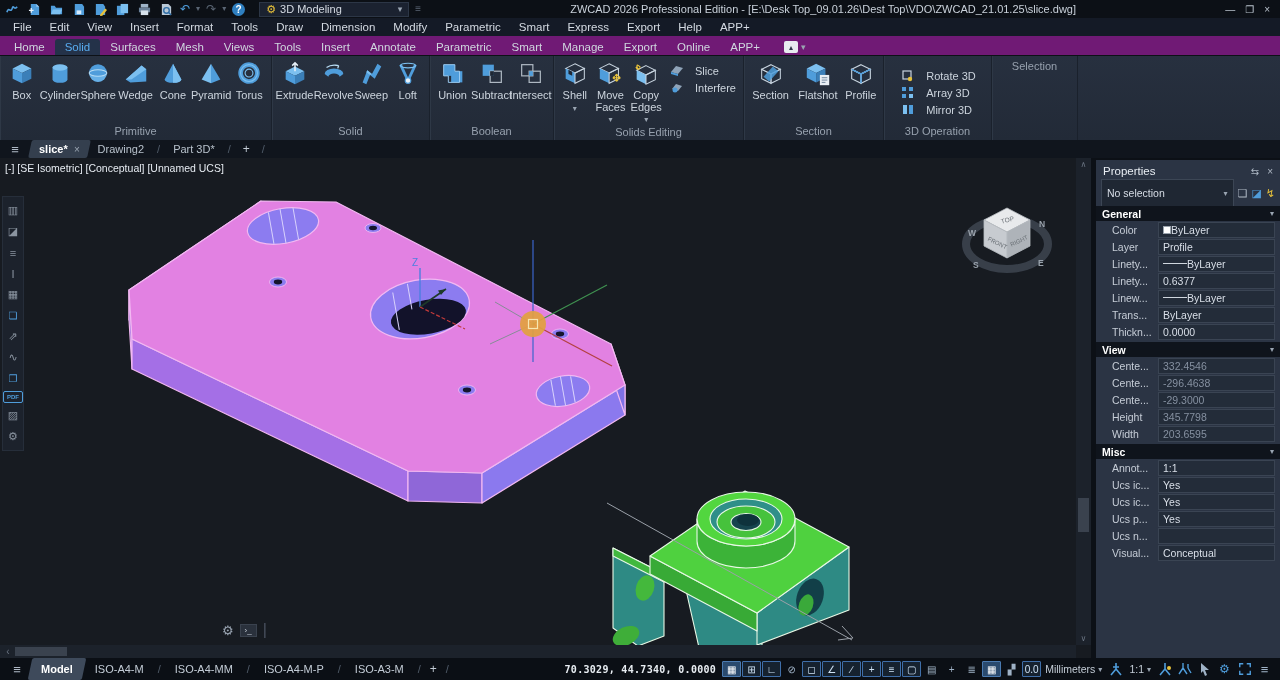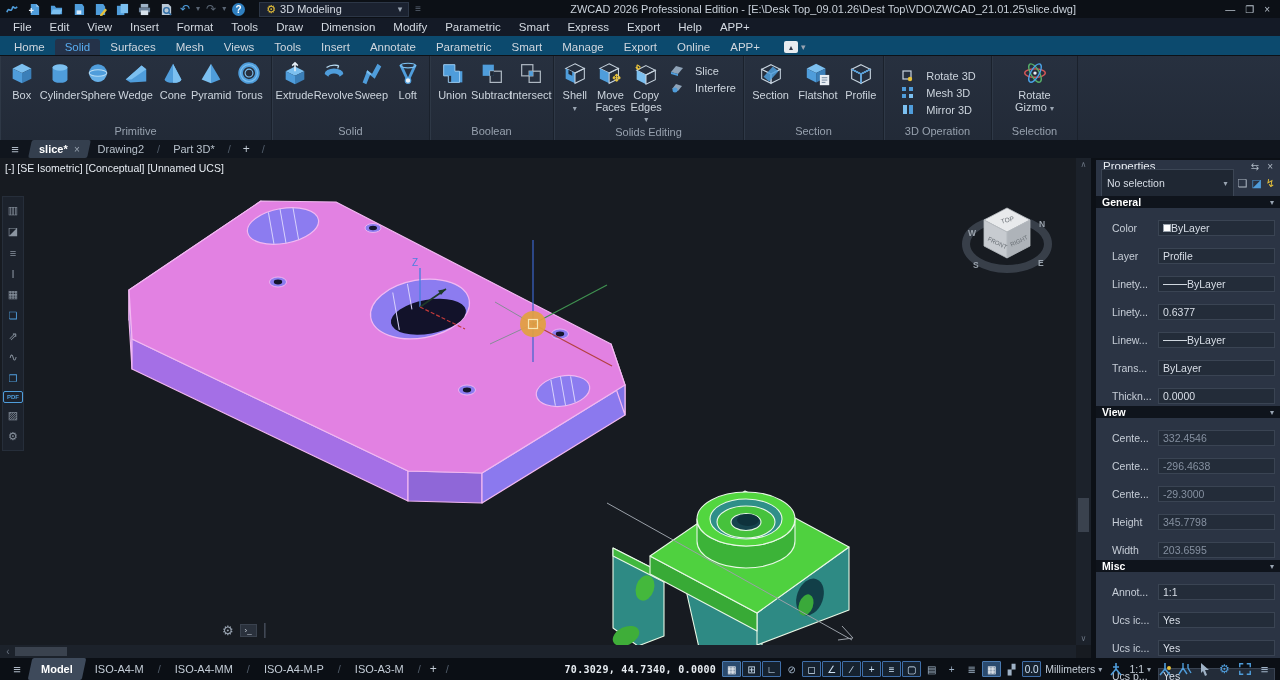--- a/index.html
+++ b/index.html
@@ -18,21 +18,21 @@
   .ws-switch{display:flex;align-items:center;gap:4px;background:#1b2230;border:1px solid #2c3646;
              padding:0 6px;height:15px;margin-left:8px;min-width:150px;color:#d5dbe3;}
   .ws-switch .caret{margin-left:auto;color:#9aa5b2;font-size:9px;}
   .title-text{flex:1;text-align:center;color:#c9d1da;font-size:11px;white-space:nowrap;overflow:hidden;}
   .win-controls{display:flex;gap:10px;padding-right:6px;color:#b9c2cc;font-size:10px;}
   .win-controls span{cursor:default;}
   
   .menubar{height:18px;background:#141a26;display:flex;align-items:center;font-size:11.5px;padding-left:4px;}
   .menubar .mi{padding:0 9px;color:#d4dae2;}
   
-  .rtabs{height:19px;background:#0c4a6e;display:flex;align-items:flex-end;font-size:11.5px;padding-left:4px;}
+  .rtabs{height:19px;background:#701a75;display:flex;align-items:flex-end;font-size:11.5px;padding-left:4px;}
   .rtabs .rt{padding:2px 10px;color:#cfd6de;}
   .rtabs .rt.active{color:#58acf0;background:#243249;border-radius:3px 3px 0 0;}
   .rtab-collapse{margin-left:14px;display:flex;align-items:center;gap:3px;padding-bottom:2px;}
   .rtab-collapse .box{width:14px;height:12px;background:#e8ecf0;color:#30394a;font-size:8px;
                       display:flex;align-items:center;justify-content:center;border-radius:2px;}
   .rtab-collapse .car{color:#9aa5b2;font-size:9px;}
   
   .ribbon{height:85px;background:linear-gradient(#27303f,#222a37);display:flex;border-top:1px solid #0d1117;}
   .rgroup{border-right:1px solid #1a212c;box-shadow:1px 0 0 #2e3846 inset;display:flex;flex-direction:column;padding-top:4px;}
   .gbody{flex:1;display:flex;align-items:flex-start;justify-content:center;padding:0 3px;}
@@ -85,21 +85,21 @@
   .pselrow{height:22px;display:flex;align-items:center;padding:0 5px;gap:4px;}
   .pselect{flex:1;height:28px;background:#1f2733;border:1px solid #3c4655;display:flex;align-items:center;
            padding:0 5px;color:#d7dde6;}
   .pselect .caret{margin-left:auto;font-size:8px;color:#9aa5b2;}
   .pselrow .si{font-size:11px;color:#aeb8c4;}
   .pselrow .si.blue{color:#4f9ddb;}
   .pselrow .si.spark{color:#e8c23a;}
   .psection{height:15px;background:#0f141c;display:flex;align-items:center;padding:0 6px;margin-top:2px;}
   .psection .st{color:#fff;font-weight:bold;}
   .psection .caret{margin-left:auto;color:#9aa5b2;font-size:8px;}
-  .prow{display:flex;height:17px;align-items:center;margin-top:12px;}
+  .prow{display:flex;height:17px;align-items:center;}
   .prow .pl{width:62px;padding-left:16px;color:#c6cdd7;white-space:nowrap;overflow:hidden;}
   .prow .pv{flex:1;height:16px;margin-right:5px;background:#232c39;border:1px solid #3a4453;
             color:#d9dfe8;display:flex;align-items:center;padding:0 4px;gap:0;white-space:nowrap;overflow:hidden;}
   .prow.gray .pv{color:#8590a0;}
   .swatch{width:8px;height:8px;background:#fff;border:1px solid #9aa3ad;flex:none;}
   .lineglyph{width:24px;border-top:1px solid #cfd6de;flex:none;}
   
   .statusbar{height:22px;background:#0b0f15;display:flex;align-items:center;font-size:11px;padding:0 4px;}
   .statusbar .burger{width:26px;text-align:center;color:#aeb8c4;font-size:13px;}
   .ltab{padding:0 11px;height:22px;line-height:22px;color:#c3ccd6;}
@@ -455,46 +455,35 @@
               </svg>
             <span>Rotate 3D</span>
           </div>
           <div class="sbtn">
             <svg viewBox="0 0 14 13">
                 <rect x="1" y="1" width="4" height="4" fill="#4f9ddb"></rect>
                 <rect x="8" y="1" width="4" height="4" fill="#4f9ddb"></rect>
                 <rect x="1" y="8" width="4" height="4" fill="#4f9ddb"></rect>
                 <rect x="8" y="8" width="4" height="4" fill="#7cc0f0"></rect>
               </svg>
-            <span>Mesh 3D</span>
+            <span>Array 3D</span>
           </div>
           <div class="sbtn">
             <svg viewBox="0 0 14 13">
                 <rect x="2" y="2" width="4" height="9" fill="#7cc0f0"></rect>
                 <rect x="8" y="2" width="4" height="9" fill="#4f9ddb"></rect>
               </svg>
             <span>Mirror 3D</span>
           </div>
         </div>
       </div>
       <div class="glabel">3D Operation</div>
     </div>
 
     <div class="rgroup" style="width:86px">
-      <div class="gbody">
-        <div class="rbtn w58">
-          <svg viewBox="0 0 30 30">
-              <ellipse cx="15" cy="14" rx="11" ry="4.5" fill="none" stroke="#d85757" stroke-width="1.5"></ellipse>
-              <ellipse cx="15" cy="14" rx="11" ry="4.5" fill="none" stroke="#57b06a" stroke-width="1.5" transform="rotate(60 15 14)"></ellipse>
-              <ellipse cx="15" cy="14" rx="11" ry="4.5" fill="none" stroke="#4aa3e8" stroke-width="1.5" transform="rotate(120 15 14)"></ellipse>
-              <circle cx="15" cy="14" r="1.8" fill="#e8edf2"></circle>
-            </svg>
-          <span class="lbl"><span>Rotate Gizmo</span> <span class="caret">▾</span></span>
-        </div>
-      </div>
       <div class="glabel">Selection</div>
     </div>
 
     <div style="flex:1"></div>
   </div>
 
   <div class="doctabs">
     <span class="burger">≡</span>
     <div class="dtab active">
       <span>slice*</span>

